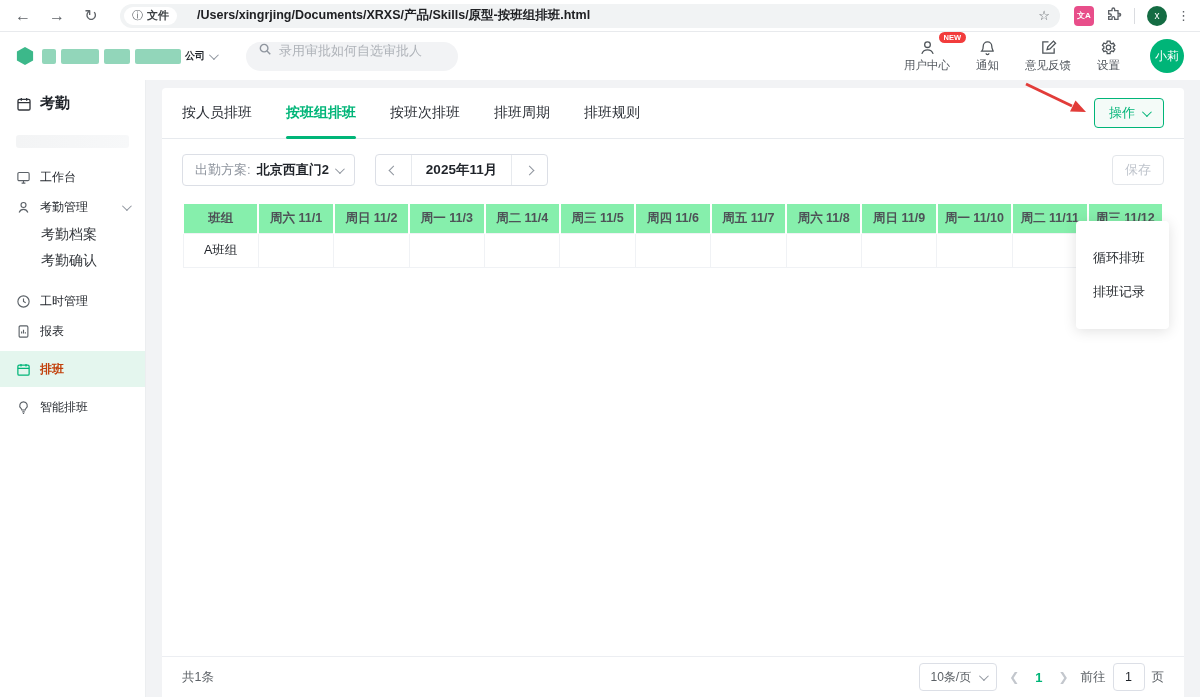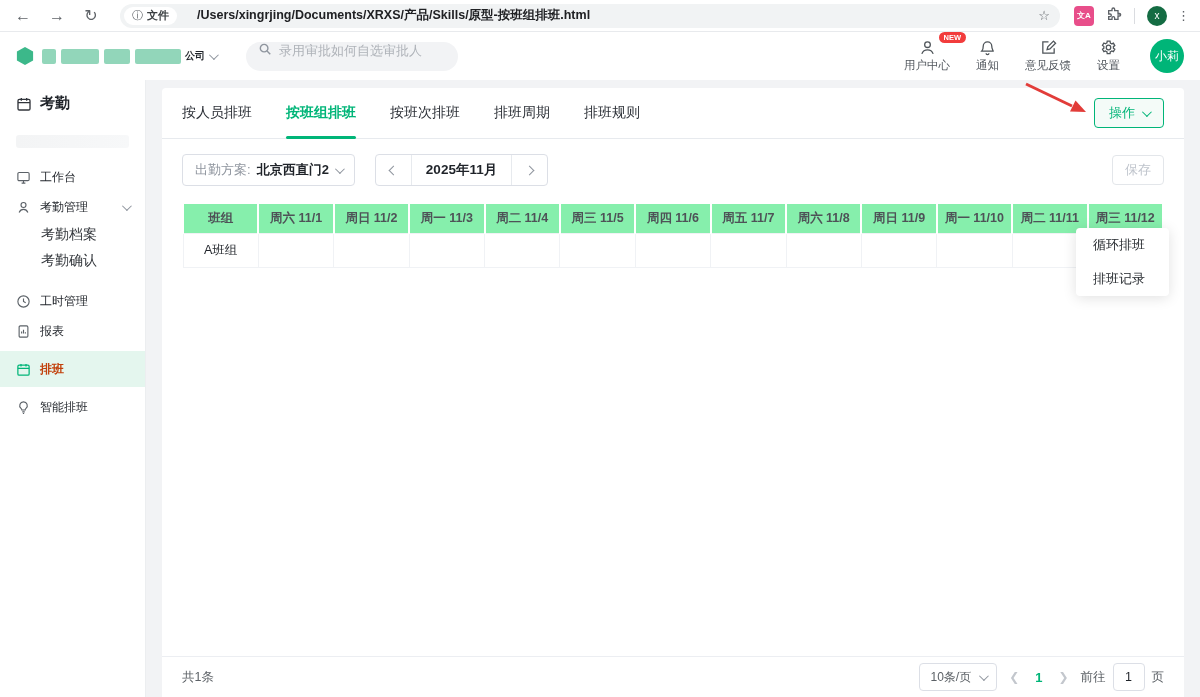--- a/index.html
+++ b/index.html
@@ -82,21 +82,21 @@
 
   
   .foot { height:41px; border-top:1px solid #eceef2; display:flex; align-items:center; padding:0 20px; }
   .total { font-size:12.5px; color:#5c6166; }
   .pager { margin-left:auto; display:flex; align-items:center; gap:10px; }
   .size-select { display:flex; align-items:center; gap:8px; border:1px solid #dcdfe6; border-radius:4px; height:28px; padding:0 10px; font-size:12px; color:#5c6166; cursor:pointer; }
   .pg-arrow { color:#c3c7cd; font-size:12px; cursor:pointer; padding:0 2px; }
   .pg-num { color:#00b578; font-size:13px; font-weight:bold; padding:0 4px; cursor:pointer; }
   .goto { font-size:12.5px; color:#5c6166; display:flex; align-items:center; gap:7px; }
   .goto input { width:32px; height:28px; border:1px solid #dcdfe6; border-radius:4px; text-align:center; font-size:12.5px; color:#1f2329; outline:none; }
-  .op-dropdown { position:absolute; left:914px; top:140px; width:93px; background:#fff; border-radius:4px; box-shadow:0 2px 14px rgba(0,0,0,.12); padding:0 0; z-index:30; }
+  .op-dropdown { position:absolute; left:914px; top:133px; width:93px; background:#fff; border-radius:4px; box-shadow:0 2px 14px rgba(0,0,0,.12); padding:20px 0; z-index:30; }
   .op-item { font-size:13px; color:#25292e; padding:8px 17px; cursor:pointer; white-space:nowrap; }
 
   
   .chev-d, .chev-l, .chev-r { width:7px; height:7px; border-right:1.5px solid #8f959e; border-bottom:1.5px solid #8f959e; display:inline-block; }
   .chev-d { transform:rotate(45deg) translateY(-2px); }
   .chev-l { transform:rotate(135deg); }
   .chev-r { transform:rotate(-45deg); }
   .chev-green { border-color:#00b578; }
 
   .annotation-arrow { position:absolute; left:0; top:0; width:1200px; height:697px; pointer-events:none; z-index:40; }

